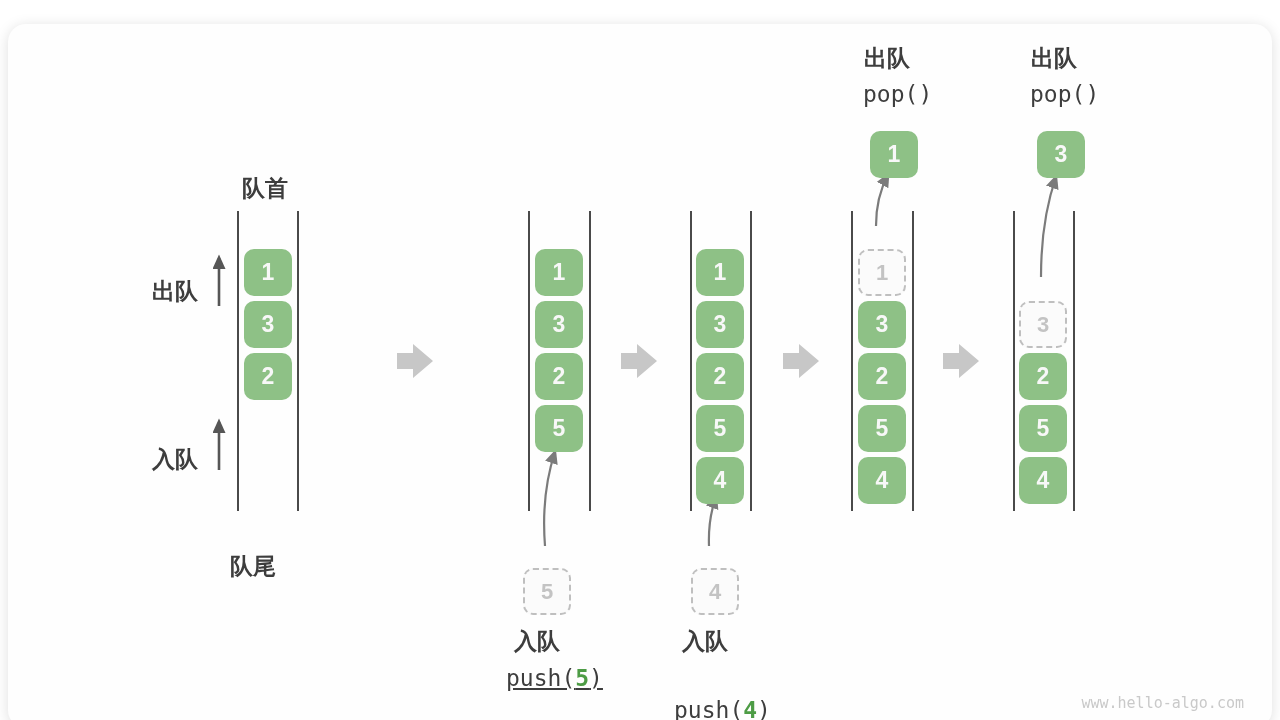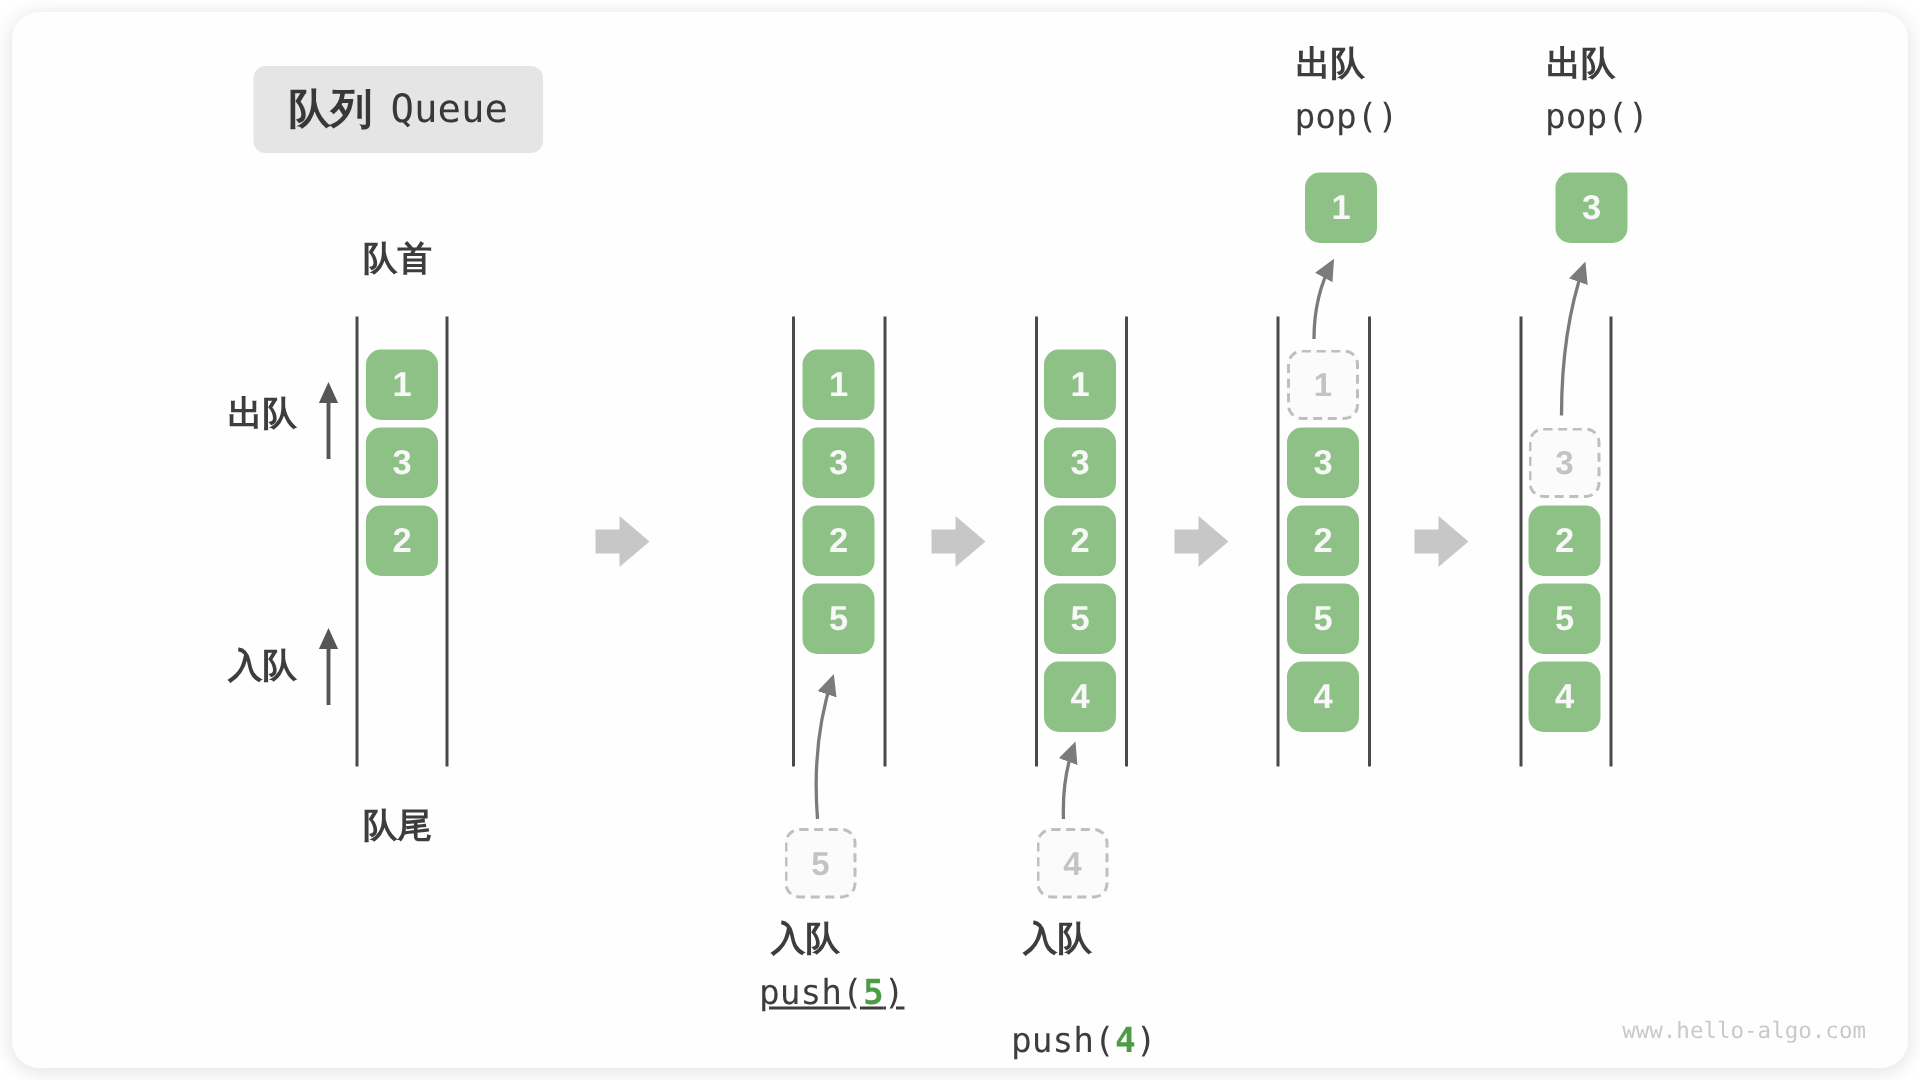--- a/index.html
+++ b/index.html
@@ -6,21 +6,21 @@
   .canvas{position:relative;width:1280px;height:720px;overflow:hidden;
           font-family:"Liberation Sans",sans-serif;color:#3d3d3d;}
   .card{position:absolute;left:8px;top:8px;width:1264px;height:704px;
         background:#fefefe;border-radius:18px;
         box-shadow:0 2px 14px rgba(0,0,0,0.13);}
   .overlay{position:absolute;left:0;top:0;width:1280px;height:720px;pointer-events:none;}
   .vline{stroke:var(--line-dark,#4a4a4a);stroke-width:2;}
   .block-arrow{fill:var(--block-arrow-gray,#c7c7c7);}
   .curve{fill:none;stroke:var(--curve-arrow-gray,#7b7b7b);stroke-width:2.2;}
   .sidearrow{fill:none;stroke:#565656;stroke-width:2.6;}
-  .abs{position:absolute;}
+  .abs{position:absolute;margin-top:16px;}
   .badge{left:169px;top:44px;width:193px;height:58px;background:var(--badge-bg,#e5e5e5);
          border-radius:8px;display:flex;align-items:center;justify-content:center;gap:12px;}
   .badge .zh{font-size:28px;font-weight:700;color:#383838;}
   .badge .en{font-family:"DejaVu Sans Mono",monospace;font-size:26px;color:#383838;}
   .zh-label{font-size:23px;font-weight:700;color:#3d3d3d;line-height:1.1;}
   .code{font-family:"DejaVu Sans Mono",monospace;font-size:23px;color:#3d3d3d;line-height:1.1;}
   .code .arg{color:var(--accent-green,#4d9c45);font-weight:700;}
   .cell{width:48px;height:47px;border-radius:10px;background:var(--box-green,#8ec186);
         display:flex;align-items:center;justify-content:center;
         font-size:23px;font-weight:600;color:#f8f8f8;}
@@ -65,27 +65,23 @@
 
     <path class="sidearrow" d="M219,306 L219,258" marker-end="url(#arwDark)"></path>
     <path class="sidearrow" d="M219,470 L219,422" marker-end="url(#arwDark)"></path>
 
     <path class="curve" d="M545,546 Q541,494 555,452" marker-end="url(#arw)"></path>
     <path class="curve" d="M709,546 Q708,519 716,497" marker-end="url(#arw)"></path>
     <path class="curve" d="M876,226 Q876,197 888,175" marker-end="url(#arw)"></path>
     <path class="curve" d="M1041,277 Q1041,220 1056,177" marker-end="url(#arw)"></path>
   </svg>
 
-  <div class="abs badge">
-    <span class="zh">队列</span>
-    <span class="en">Queue</span>
-  </div>
 
   <div class="abs zh-label" style="left:242px;top:160px;">队首</div>
-  <div class="abs zh-label" style="left:242px;top:538px;">队尾</div>
+  <div class="abs zh-label" style="left:230px;top:538px;">队尾</div>
   <div class="abs zh-label" style="left:152px;top:263px;">出队</div>
   <div class="abs zh-label" style="left:152px;top:431px;">入队</div>
 
   <div class="abs cell" style="left:244px;top:233px;">1</div>
   <div class="abs cell" style="left:244px;top:285px;">3</div>
   <div class="abs cell" style="left:244px;top:337px;">2</div>
 
   <div class="abs cell" style="left:535px;top:233px;">1</div>
   <div class="abs cell" style="left:535px;top:285px;">3</div>
   <div class="abs cell" style="left:535px;top:337px;">2</div>

